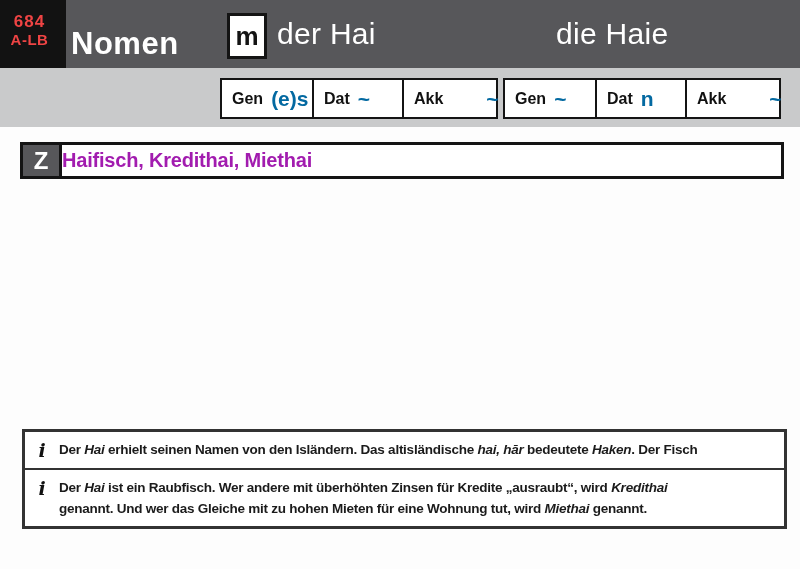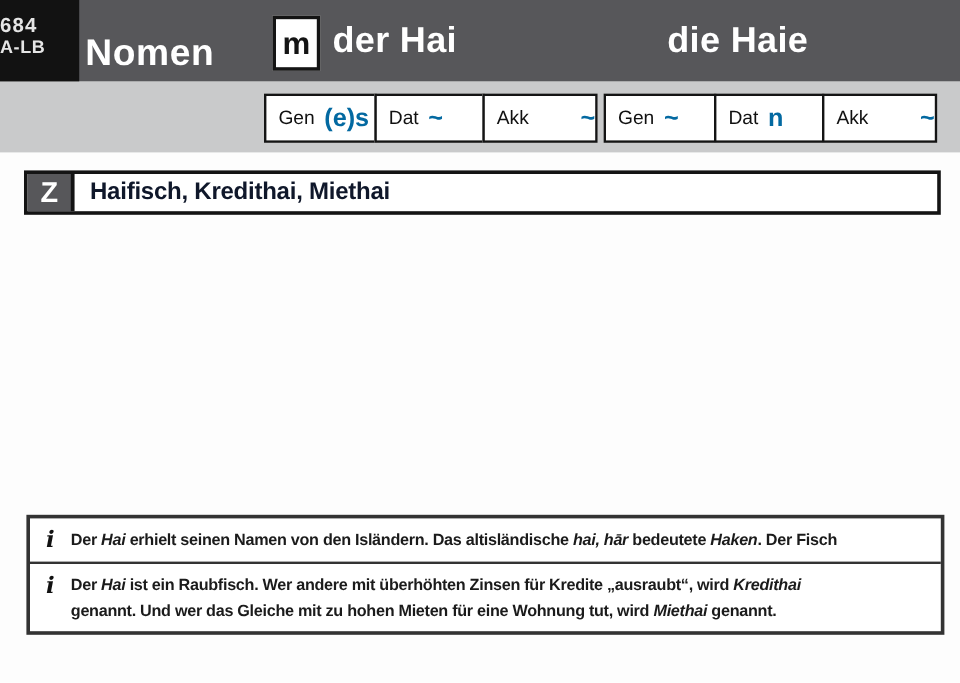--- a/index.html
+++ b/index.html
@@ -4,68 +4,68 @@
 <style>
   html,body{margin:0;padding:0;background:#ffffff;}
   .card{
     position:relative;width:800px;height:569px;overflow:hidden;
     background:#fdfdfd;font-family:"Liberation Sans",sans-serif;
   }
   
   .topbar{position:absolute;left:0;top:0;width:800px;height:68px;background:#57575a;}
   .refbox{
     position:absolute;left:0;top:0;width:66px;height:68px;background:#121212;
-    box-sizing:border-box;padding:13px 7px 0 0;text-align:left;color:#e5e5e5;line-height:1.1;
+    box-sizing:border-box;padding:13px 7px 0 0;text-align:center;color:#ef4444;line-height:1.1;
   }
   .ref-number{display:block;font-size:17px;font-weight:bold;letter-spacing:1px;}
   .ref-code{display:block;font-size:15px;font-weight:bold;letter-spacing:.5px;}
   .word-class{
     position:absolute;left:71px;top:0;height:88px;display:flex;align-items:center;
     color:#fff;font-size:31px;font-weight:bold;letter-spacing:.5px;
   }
   .marker-box{
     position:absolute;top:13px;width:40px;height:46px;background:#fff;
     border:3px solid #141414;box-sizing:border-box;display:flex;align-items:center;justify-content:center;
     color:#141414;font-weight:bold;
   }
   .marker-box.gender{left:227px;font-size:26px;}
   .marker-box.plural{left:505px;font-size:23px;}
   .headword{
     position:absolute;top:0;height:68px;display:flex;align-items:center;
-    color:#fff;font-size:30px;font-weight:bold;letter-spacing:.3px;
+    color:#fff;font-size:30px;font-weight:normal;letter-spacing:.3px;
   }
   .headword.sg{left:277px;}
   .headword.pl{left:556px;}
   
   .band{position:absolute;left:0;top:68px;width:800px;height:59px;background:#c9cacb;}
   .decl-table{position:absolute;top:78px;height:41px;display:flex;}
   .decl-table.sg{left:220px;}
   .decl-table.pl{left:503px;}
   .cell{
     border:2px solid #141414;margin-left:-2px;background:#fff;box-sizing:border-box;
     display:flex;align-items:center;padding-left:10px;overflow:visible;
   }
   .cell:first-child{margin-left:0;}
   .cell.c1{width:94px;}
   .cell.c2{width:92px;}
   .cell.c3{width:96px;gap:35px;}
-  .case-label{font-size:16px;font-weight:normal;color:#111;}
+  .case-label{font-size:16px;font-weight:bold;color:#111;}
   .case-value{font-size:21px;font-weight:bold;color:#0369a1;margin-left:8px;white-space:nowrap;z-index:2;}
   
   .z-row{
     position:absolute;left:20px;top:142px;width:764px;height:37px;box-sizing:border-box;
     border:3px solid #141414;background:#fff;display:flex;
   }
   .z-marker{
     width:39px;background:#57575a;border-right:3px solid #141414;box-sizing:border-box;
     color:#fff;font-size:24px;font-weight:bold;display:flex;align-items:center;justify-content:center;
   }
   .z-text{
-    display:flex;align-items:center;padding-left:13px;
-    font-size:20px;font-weight:bold;color:#0f172a;letter-spacing:-.2px;white-space:nowrap;text-align:right;
+    display:flex;align-items:center;
+    font-size:20px;font-weight:bold;color:#a21caf;letter-spacing:-.2px;white-space:nowrap;text-align:right;
   }
   
   .info-box{
     position:absolute;left:22px;top:429px;width:765px;box-sizing:border-box;
     border:3px solid #333;background:#fff;
   }
   .info-row{display:flex;padding:7px 6px 7px 0;}
   .info-row + .info-row{border-top:2px solid #333;}
   .note-icon{
     width:34px;flex:0 0 34px;text-align:center;color:#111;

